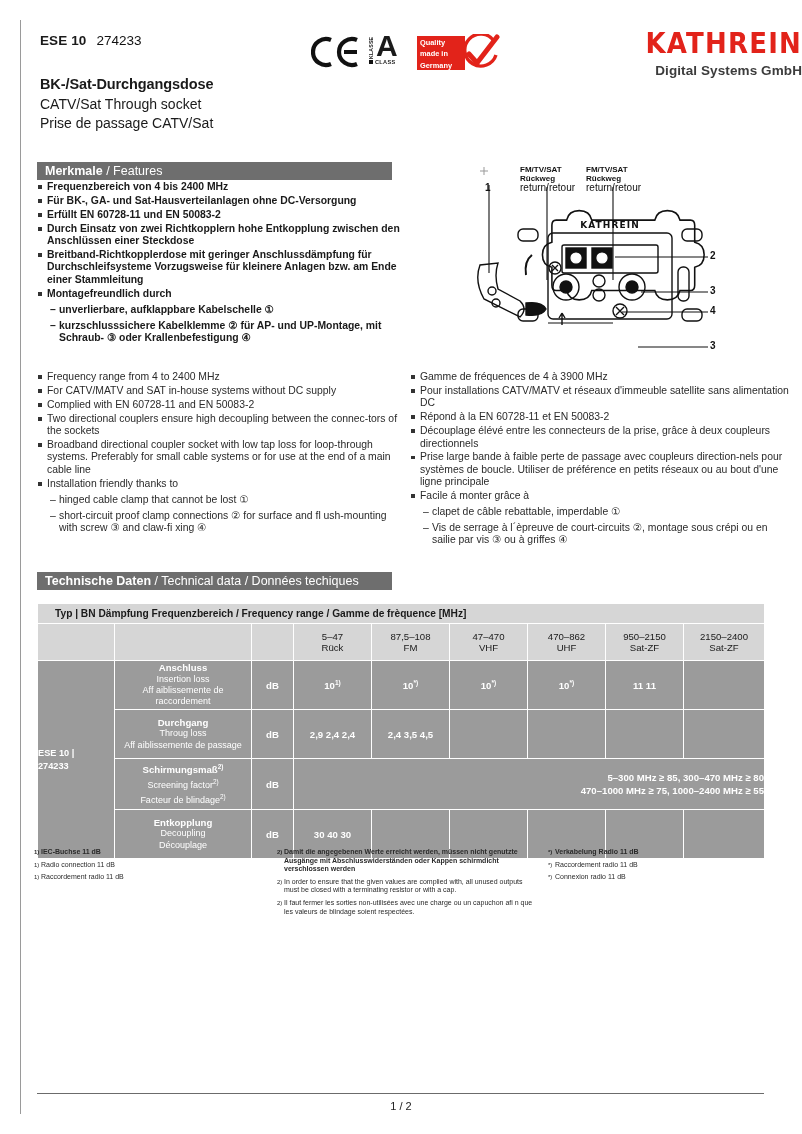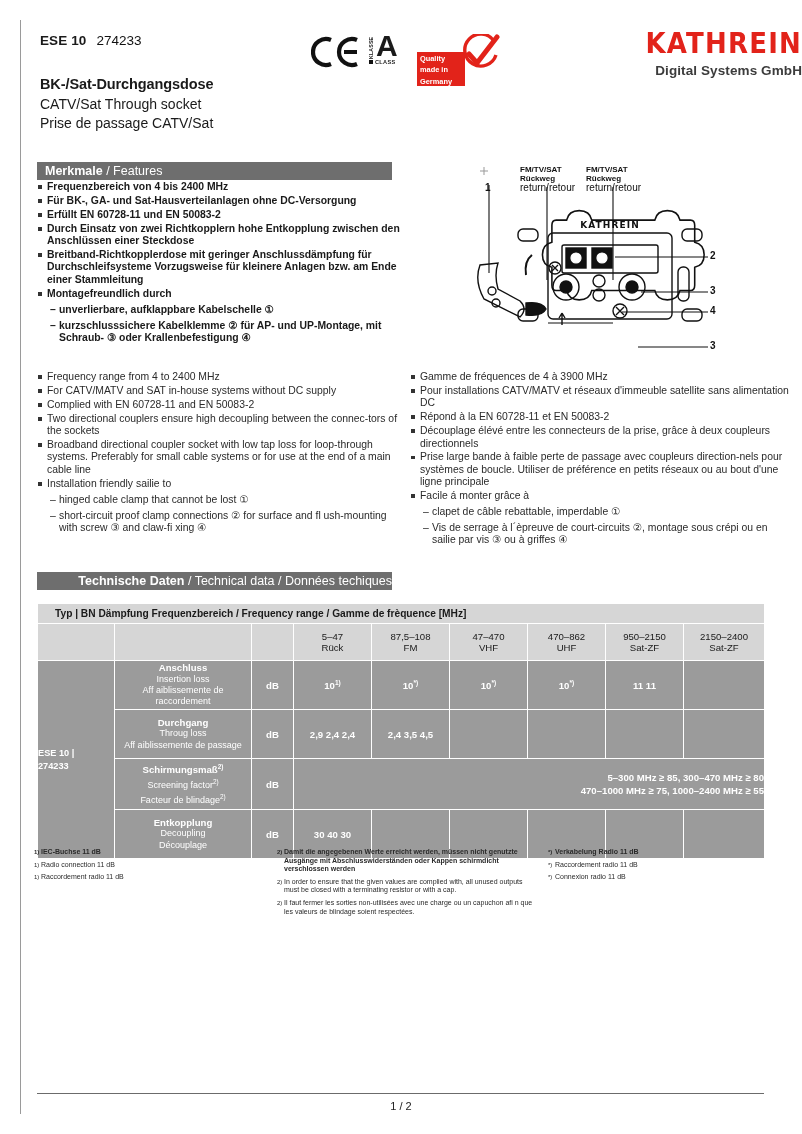--- a/index.html
+++ b/index.html
@@ -29,21 +29,21 @@
   .klasse{position:absolute;left:57px;top:0px;width:34px;height:34px;}
   .klasse .kl-word{
     position:absolute;left:0;top:1px;width:9px;height:24px;
     font-size:5.2px;font-weight:bold;letter-spacing:.2px;
     writing-mode:vertical-rl;transform:rotate(180deg);color:#111;
   }
   .klasse .kl-a{position:absolute;left:8px;top:-3px;font-size:30px;font-weight:bold;line-height:30px;}
   .klasse .kl-class{position:absolute;left:7px;top:25px;font-size:5.6px;font-weight:bold;letter-spacing:.3px;}
   .klasse .kl-sq{position:absolute;left:1px;top:26px;width:4px;height:4px;background:#111;}
   .quality{position:absolute;left:106px;top:0px;width:84px;height:38px;}
-  .q-box{position:absolute;left:0;top:18px;width:48px;height:34px;background:#e2231a;}
+  .q-box{position:absolute;left:0;top:2px;width:48px;height:34px;background:#e2231a;}
   .q-box span{display:block;color:#fff;font-size:7.4px;font-weight:bold;line-height:9.4px;padding-left:3px;padding-top:2px;}
   .q-box span.b{font-weight:bold;}
   .q-check{position:absolute;left:41px;top:0px;width:42px;height:40px;}
 
   
   .logo{position:absolute;right:0;top:30px;width:200px;text-align:right;}
   .logo-name{
     font-size:26px;font-weight:bold;color:#e2231a;letter-spacing:1.2px;
     font-family:"DejaVu Sans",sans-serif;line-height:26px;
     transform:scaleY(1.06);transform-origin:right top;
@@ -179,21 +179,21 @@
       </ul>
   </div>
 
   <div class="feat en" style="left:37px;top:371px;width:365px;">
     <ul>
         <li><span>Frequency range from 4 to 2400 MHz</span></li>
         <li><span>For CATV/MATV and SAT in-house systems without DC supply</span></li>
         <li><span>Complied with EN 60728-11 and EN 50083-2</span></li>
         <li><span>Two directional couplers ensure high decoupling between the connec-tors of the sockets</span></li>
         <li><span>Broadband directional coupler socket with low tap loss for loop-through systems. Preferably for small cable systems or for use at the end of a main cable line</span></li>
-        <li><span>Installation friendly sailie to</span></li>
+        <li><span>Installation friendly thanks to</span></li>
         <li class="sub"><span class="dash">–</span><span>hinged cable clamp that cannot be lost ①</span></li>
         <li class="sub"><span class="dash">–</span><span>short-circuit proof clamp connections ② for surface and fl ush-mounting with screw ③ and claw-fi xing ④</span></li>
       </ul>
   </div>
 
   <div class="feat fr" style="left:410px;top:371px;width:380px;">
     <ul>
         <li><span>Gamme de fréquences de 4 à 3900 MHz</span></li>
         <li><span>Pour installations CATV/MATV et réseaux d'immeuble satellite sans alimentation DC</span></li>
         <li><span>Répond à la EN 60728-11 et EN 50083-2</span></li>
@@ -271,21 +271,21 @@
       <div>Rückweg</div>
       <div class="sm">return/retour</div>
     </div>
     <div class="cal-num" style="left:15px;top:27px;">1</div>
     <div class="cal-num" style="left:240px;top:95px;">2</div>
     <div class="cal-num" style="left:240px;top:130px;">3</div>
     <div class="cal-num" style="left:240px;top:150px;">4</div>
     <div class="cal-num" style="left:240px;top:185px;">3</div>
   </div>
 
-  <div class="secbar" style="left:37px;top:572px;width:355px;text-align:right;">
+  <div class="secbar" style="left:37px;top:572px;width:355px;">
     <b>Technische Daten</b><span> / </span><span>Technical data</span><span> / </span><span>Données techiques</span>
   </div>
 
   <table class="tbl">
     <colgroup>
       <col style="width:77px">
         <col style="width:137px">
         <col style="width:42px">
       <col style="width:78px">
         <col style="width:78px">

